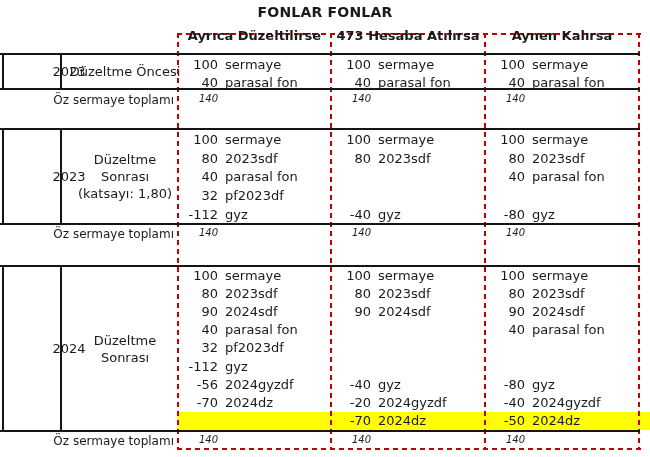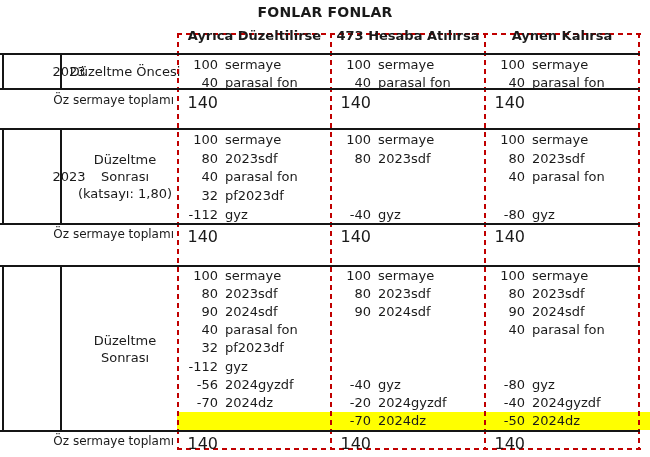--- a/index.html
+++ b/index.html
@@ -36,21 +36,21 @@
   }
   .desc-line:empty{display:none;}
   .list{position:absolute; z-index:2; font-size:13px;}
   .fund-line{display:flex; align-items:center; height:var(--lh); white-space:nowrap;}
   .num{display:inline-block; width:40px; text-align:right; flex:0 0 40px;}
   .lbl{margin-left:7px;}
   .oz-label{
     position:absolute; left:0; width:174px; text-align:right; font-size:12px;
     white-space:nowrap;
   }
-  .total-cell{position:absolute; font-size:16px; display:flex;}
+  .total-cell{position:absolute; font-size:10px; display:flex;font-style:italic;}
   .band{position:absolute; left:177px; width:473px; top:412px; height:18px;
     background:var(--hl); z-index:1;}
   .z3{z-index:3;}
 </style>
 </head>
 <body>
 
 <div class="page">
 
   <div class="title">FONLAR FONLAR</div>
@@ -203,20 +203,21 @@
   <div class="total-cell" style="left:178px;top:227px">
       <span class="num">140</span>
     </div>
   <div class="total-cell" style="left:331px;top:227px">
       <span class="num">140</span>
     </div>
   <div class="total-cell" style="left:485px;top:227px">
       <span class="num">140</span>
     </div>
 
+  <div class="year-cell" style="top:267px;height:163px">2024</div>
   <div class="desc-cell" style="top:267px;height:163px">
     <span class="desc-line">Düzeltme Sonrası</span>
   </div>
   <div class="list" style="left:178px;width:152px;top:266px;--lh:18.2px">
       <div class="fund-line">
         <span class="num">100</span>
         <span class="lbl">sermaye</span>
       </div>
       <div class="fund-line">
         <span class="num">80</span>

